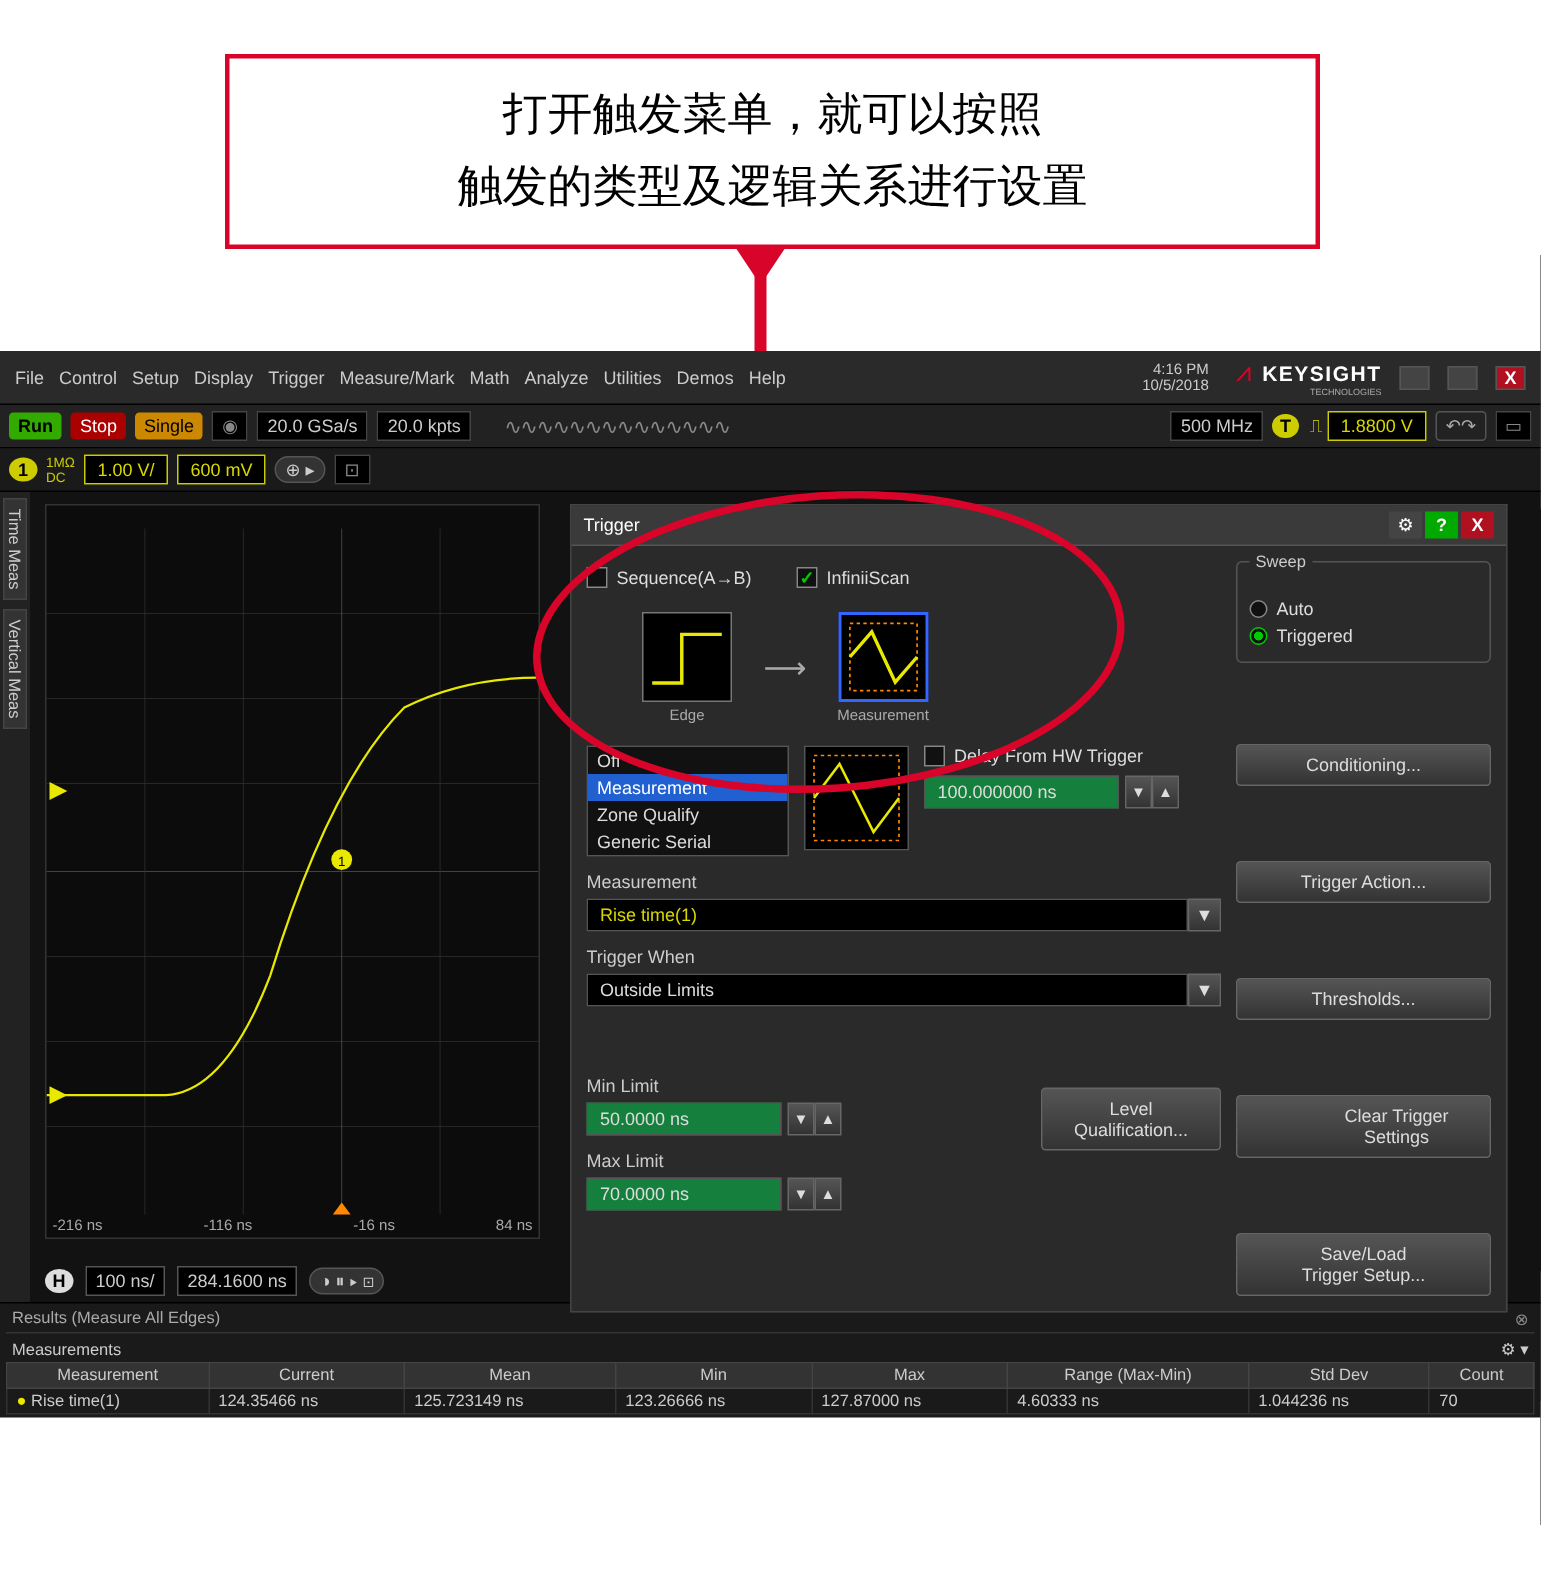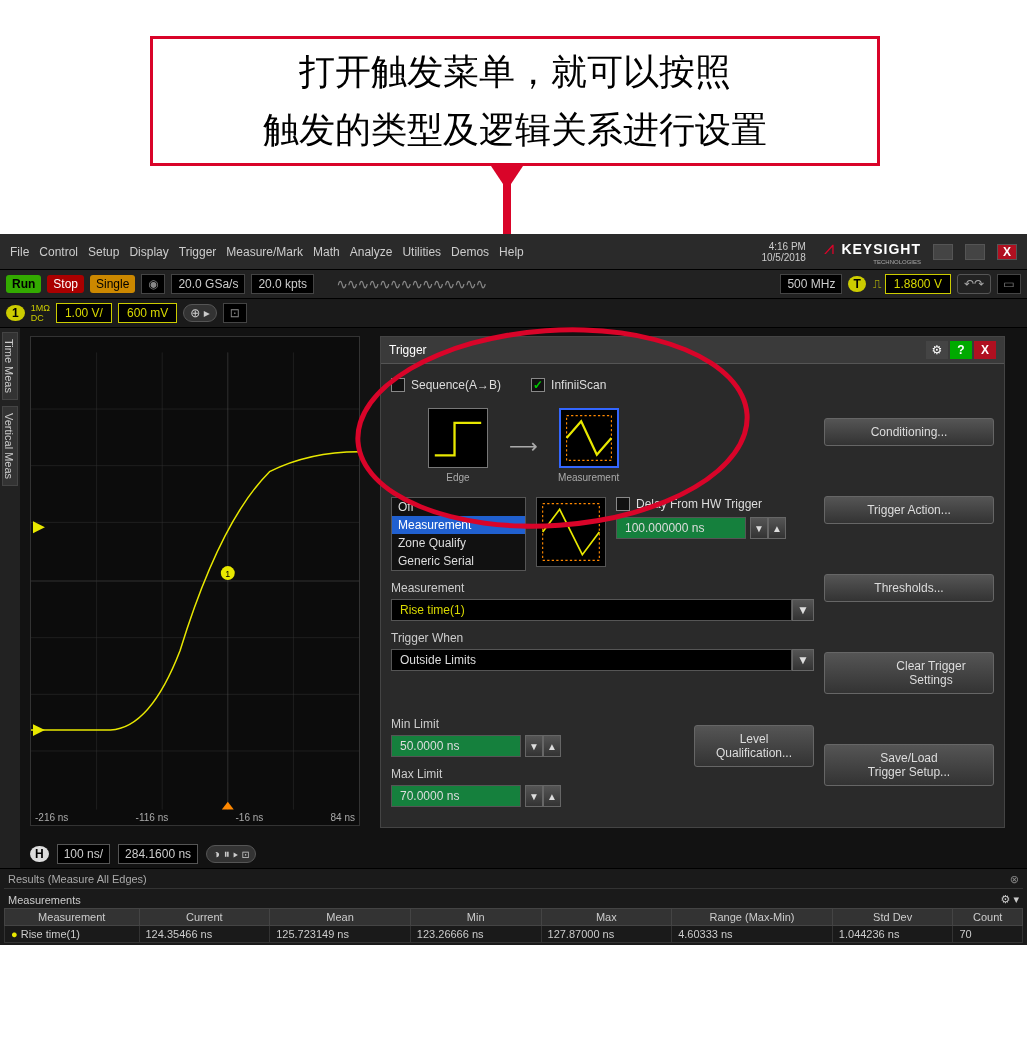--- a/index.html
+++ b/index.html
@@ -2,21 +2,21 @@
 <html><head>
 <meta charset="utf-8">
 <style>
   * { box-sizing: border-box; margin: 0; padding: 0; font-family: Arial, "Microsoft YaHei", sans-serif; }
   body { background: #fff; width: 1027px; height: 1046px; position: relative; }
 
   
   .callout {
     position: absolute; top: 36px; left: 150px; width: 730px; height: 130px;
     border: 3px solid #d90429; background: #fff; display: flex; flex-direction: column;
-    align-items: center; justify-content: center; font-size: 36px; line-height: 1.6; color: #000;
+    align-items: center; justify-content: center; font-size: 30px; line-height: 1.6; color: #000;
   }
   .callout-arrow {
     position: absolute; top: 166px; left: 503px; width: 8px; height: 210px; background: #d90429;
   }
   .callout-arrow::before {
     content: ""; position: absolute; top: 0; left: -12px; border: 16px solid transparent;
     border-top: 24px solid #d90429;
   }
 
   
@@ -382,20 +382,31 @@
               <span class="spin">
                   <span class="sbtn">▼</span>
                   <span class="sbtn">▲</span>
                 </span>
             </div>
           </div>
 
         </div>
 
         <div class="dlg-right">
+          <div class="sweep-box">
+            <span class="title">Sweep</span>
+            <div class="radio">
+              <span class="r"></span>
+              <span>Auto</span>
+            </div>
+            <div class="radio">
+              <span class="r on"></span>
+              <span>Triggered</span>
+            </div>
+          </div>
           <div class="side-buttons">
             <div class="side-btn">Conditioning...</div>
             <div class="side-btn">Trigger Action...</div>
             <div class="side-btn">Thresholds...</div>
             <div class="side-btn" style="white-space:pre-line;padding-left:48px;">Clear Trigger
 Settings</div>
             <div class="side-btn" style="white-space:pre-line;">Save/Load
 Trigger Setup...</div>
           </div>
         </div>

